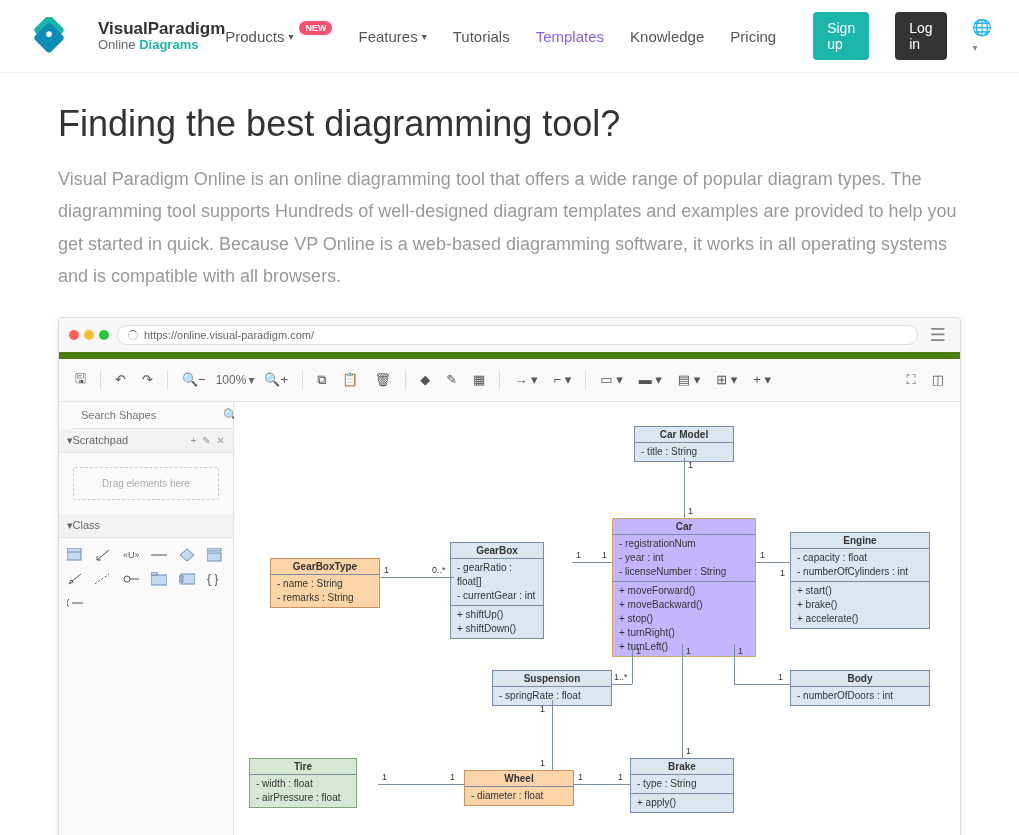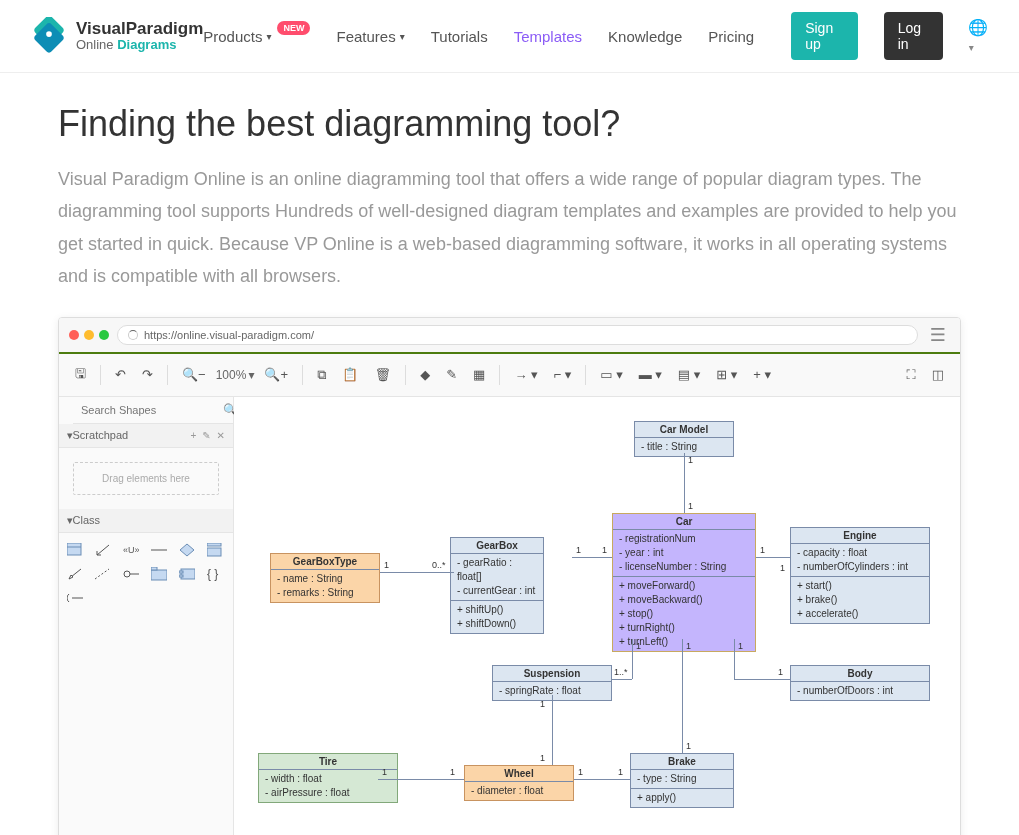--- a/index.html
+++ b/index.html
@@ -1,36 +1,36 @@
 <!DOCTYPE html>
 <html><head>
 <meta charset="utf-8">
 <style>
 * { box-sizing: border-box; margin: 0; padding: 0; }
 body { font-family: -apple-system, BlinkMacSystemFont, "Segoe UI", sans-serif; background: #fff; color: #333; width: 1019px; }
 .header { display: flex; align-items: center; padding: 12px 30px; border-bottom: 1px solid #eee; }
 .logo-wrap { display: flex; align-items: center; gap: 8px; }
 .logo-icon { width: 38px; height: 38px; }
-.logo-text { line-height: 1.1; }
+.logo-text { line-height: 1.1; margin-left: 22px; }
 .logo-text .t1 { font-weight: 700; font-size: 17px; color: #333; }
 .logo-text .t2 { font-size: 13px; color: #666; }
 .logo-text .t2 b { color: #1cb5ac; font-weight: 600; }
 .nav { margin-left: auto; display: flex; align-items: center; gap: 26px; font-size: 15px; }
 .nav-item { color: #555; cursor: pointer; display: flex; align-items: center; gap: 4px; }
 .nav-item.active { color: #8b5cf6; }
 .caret { font-size: 10px; }
 .badge-new { background: #ff4d6d; color: #fff; font-size: 9px; font-weight: 700; padding: 2px 6px; border-radius: 8px; margin-left: 2px; position: relative; top: -8px; }
 .btn-signup { background: #1cb5ac; color: #fff; padding: 8px 14px; border-radius: 4px; cursor: pointer; font-size: 14px; margin-left: 11px; }
 .btn-login { background: #333; color: #fff; padding: 8px 14px; border-radius: 4px; cursor: pointer; font-size: 14px; }
 .globe { color: #888; cursor: pointer; font-size: 16px; }
 .content { padding: 30px 58px 20px; }
 h1 { font-size: 36px; font-weight: 400; color: #333; margin-bottom: 18px; }
 .lead { font-size: 18px; line-height: 1.8; color: #999; margin-bottom: 24px; }
 .app-frame { border: 1px solid #ddd; border-radius: 4px; overflow: hidden; box-shadow: 0 2px 8px rgba(0,0,0,0.08); }
-.browser-bar { display: flex; align-items: center; padding: 6px 10px; background: #f7f7f7; border-bottom: 2px solid #4d7c0f; gap: 8px; }
+.browser-bar { display: flex; align-items: center; padding: 6px 10px; background: #f7f7f7; border-bottom: 7px solid #4d7c0f; gap: 8px; }
 .dots { display: flex; gap: 5px; }
 .dot { width: 10px; height: 10px; border-radius: 50%; }
 .url-bar { flex: 1; background: #fff; border: 1px solid #ddd; border-radius: 12px; padding: 3px 10px; font-size: 11px; color: #666; display: flex; align-items: center; gap: 6px; }
 .url-bar .spin { width: 10px; height: 10px; border: 1.5px solid #ccc; border-top-color: #666; border-radius: 50%; }
 .menu-icon { color: #888; font-size: 18px; padding: 0 4px; cursor: pointer; }
 .toolbar { display: flex; align-items: center; padding: 6px 10px; background: #f9f9f9; border-bottom: 1px solid #e5e5e5; gap: 4px; font-size: 13px; color: #666; }
 .tb-btn { padding: 4px 6px; cursor: pointer; border-radius: 2px; color: #555; }
 .tb-sep { width: 1px; height: 20px; background: #ddd; margin: 0 4px; }
 .tb-zoom { font-size: 12px; display: flex; align-items: center; gap: 2px; }
 .tb-right { margin-left: auto; display: flex; gap: 4px; }
@@ -260,21 +260,21 @@
         <div class="uml" style="left:258px;top:268px;width:120px">
           <div class="name">Suspension</div>
           <div class="sec">- springRate : float</div>
         </div>
 
         <div class="uml" style="left:556px;top:268px;width:140px">
           <div class="name">Body</div>
           <div class="sec">- numberOfDoors : int</div>
         </div>
 
-        <div class="uml green" style="left:24px;top:356px;width:140px">
+        <div class="uml green" style="left:15px;top:356px;width:108px">
           <div class="name">Tire</div>
           <div class="sec" style="white-space:pre-line">- width : float
 - airPressure : float</div>
         </div>
 
         <div class="uml orange" style="left:230px;top:368px;width:110px">
           <div class="name">Wheel</div>
           <div class="sec">- diameter : float</div>
         </div>
 

